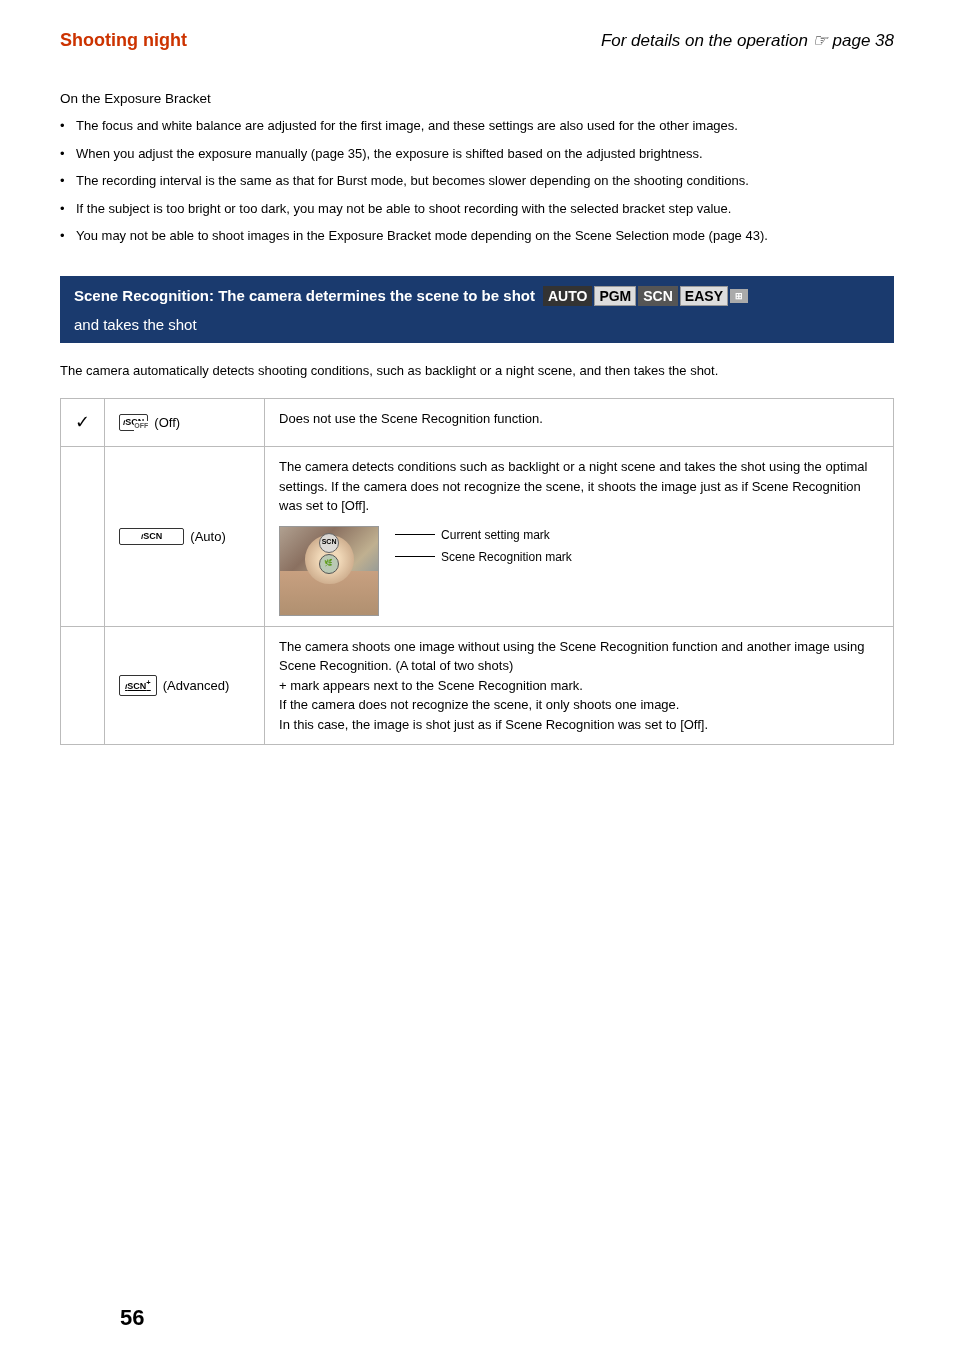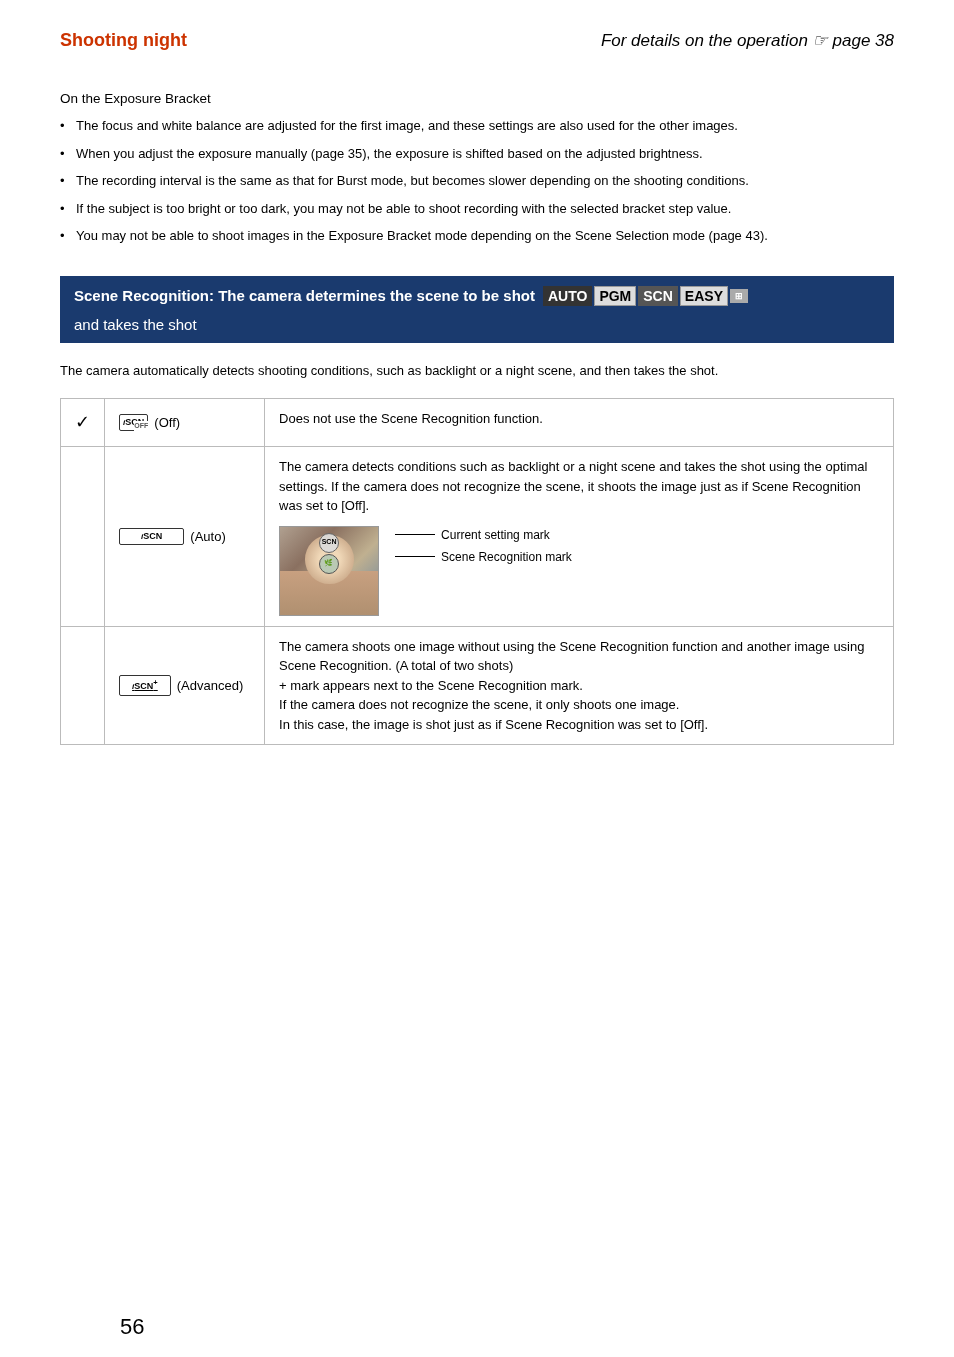--- a/index.html
+++ b/index.html
@@ -183,24 +183,24 @@
     }
 
     .label-line {
       width: 40px;
       height: 1px;
       background: #000;
     }
 
     .page-number {
       font-size: 22px;
-      font-weight: normal;
+      font-weight: bold;
       position: absolute;
       left: 60px;
-      bottom: 47px;
+      bottom: 56px;
     }
 
     .page-wrapper {
       position: relative;
       min-height: 1357px;
     }
   </style>
 </head>
 <body>
 
@@ -300,21 +300,21 @@
             </div>
           </div>
         </div>
       </td>
     </tr>
 
     <tr>
       <td class="check-cell"></td>
       <td class="icon-cell">
         <div class="icon-label">
-          <span style="display:inline-block; border:1.5px solid #333; border-radius:2px; padding:1px 12px; font-size:9px; font-weight:bold;text-decoration:underline;">
+          <span style="display:inline-block; border:1.5px solid #333; border-radius:2px; padding:1px 5px; font-size:9px; font-weight:bold;text-decoration:underline;">
             <span style="font-size:8px; font-style:italic;">i</span><span style="font-weight:bold; font-size:9px;">SCN<sup>+</sup></span>
           </span>
           <span>(Advanced)</span>
         </div>
       </td>
       <td>
         The camera shoots one image without using the Scene Recognition function and another image using Scene Recognition. (A total of two shots)<br>
         + mark appears next to the Scene Recognition mark.<br>
         If the camera does not recognize the scene, it only shoots one image.<br>
         In this case, the image is shot just as if Scene Recognition was set to [Off].

